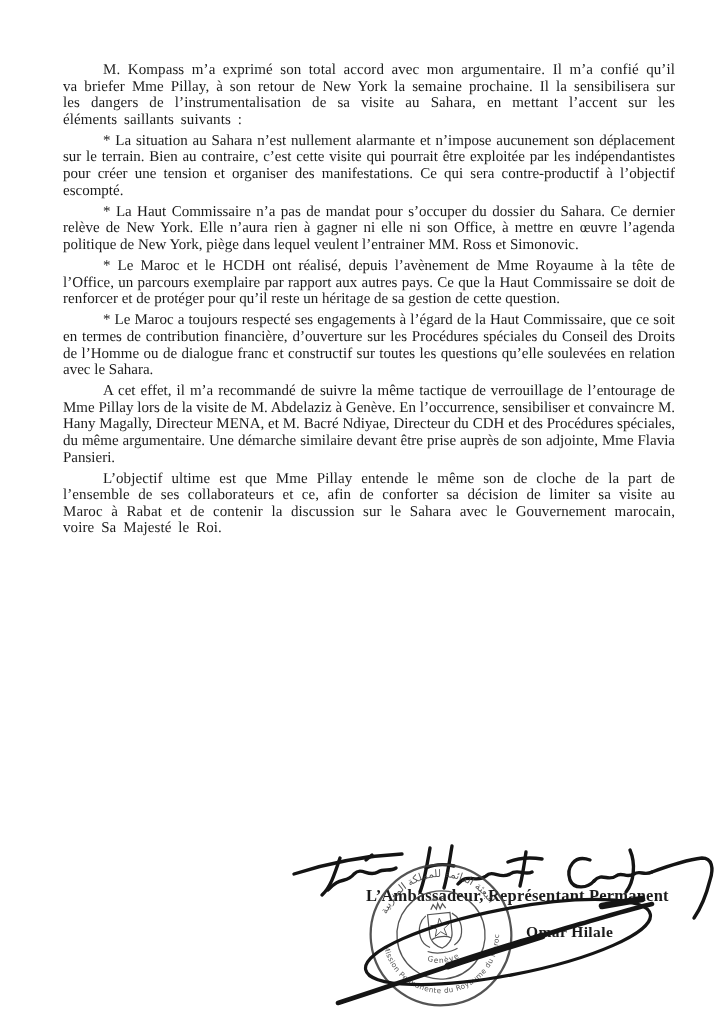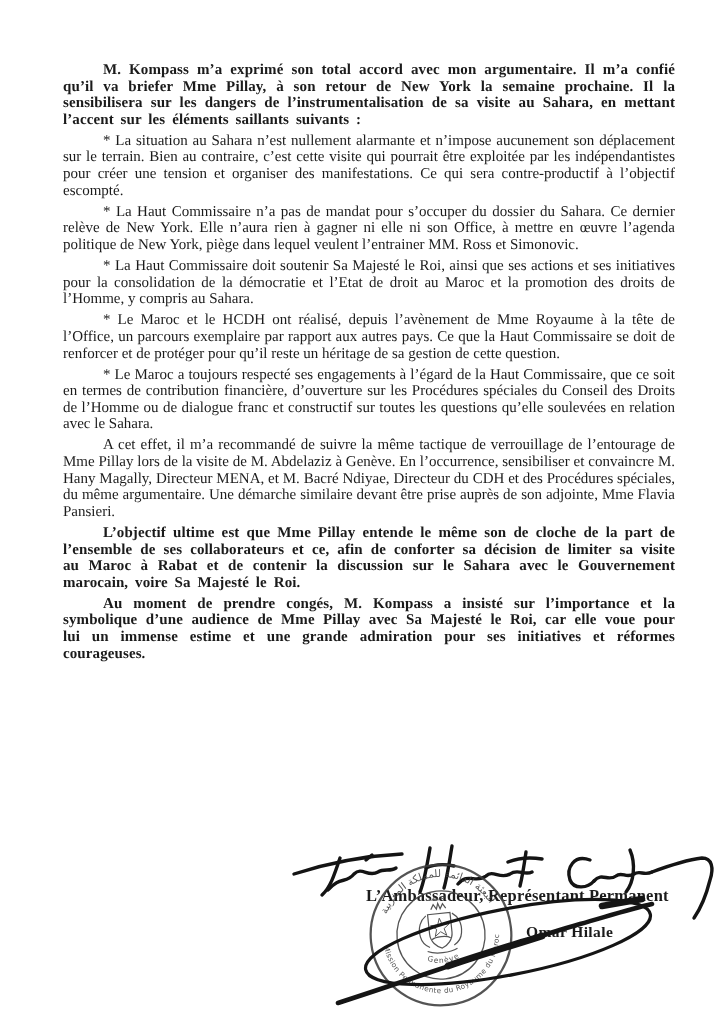--- a/index.html
+++ b/index.html
@@ -13,21 +13,21 @@
     color:#1b1b1b;
   }
   .body-text{
     position:absolute;
     left:63px;top:62px;width:612px;
     font-size:15px;line-height:16.6px;
     text-align:justify;
     text-rendering:geometricPrecision;
   }
   .para{margin:0 0 4.5px 0;text-indent:40px;}
-  .para.bold{font-weight:bold;word-spacing:3px;letter-spacing:.1px;}
+  .para.bold{font-weight:normal;word-spacing:3px;letter-spacing:.1px;}
   .sig-area{position:absolute;left:0;top:12px;width:700px;height:1024px;pointer-events:none;}
   .handwriting{position:absolute;left:280px;top:812px;width:435px;height:105px;}
   .amb-title{
     position:absolute;left:366px;top:874px;
     font-weight:bold;font-size:16.5px;white-space:nowrap;
     letter-spacing:.2px;
   }
   .amb-name{
     position:absolute;left:526px;top:911px;
     font-weight:bold;font-size:15.5px;white-space:nowrap;
@@ -39,26 +39,24 @@
 </style>
 </head>
 <body>
 
 <div class="page">
 
   <div class="body-text">
     <p class="para bold">M. Kompass m’a exprimé son total accord avec mon argumentaire. Il m’a confié qu’il va briefer Mme Pillay, à son retour de New York la semaine prochaine. Il la sensibilisera sur les dangers de l’instrumentalisation de sa visite au Sahara, en mettant l’accent sur les éléments saillants suivants :</p>
     <p class="para">* La situation au Sahara n’est nullement alarmante et n’impose aucunement son déplacement sur le terrain. Bien au contraire, c’est cette visite qui pourrait être exploitée par les indépendantistes pour créer une tension et organiser des manifestations. Ce qui sera contre-productif à l’objectif escompté.</p>
     <p class="para">* La Haut Commissaire n’a pas de mandat pour s’occuper du dossier du Sahara. Ce dernier relève de New York. Elle n’aura rien à gagner ni elle ni son Office, à mettre en œuvre l’agenda politique de New York, piège dans lequel veulent l’entrainer MM. Ross et Simonovic.</p>
-    <p class="para">* La Haut Commissaire doit soutenir Sa Majesté le Roi, ainsi que ses actions et ses initiatives pour la consolidation de la démocratie et l’Etat de droit au Maroc et la promotion des droits de l’Homme, y compris au Sahara.</p>
     <p class="para">* Le Maroc et le HCDH ont réalisé, depuis l’avènement de Mme Royaume à la tête de l’Office, un parcours exemplaire par rapport aux autres pays. Ce que la Haut Commissaire se doit de renforcer et de protéger pour qu’il reste un héritage de sa gestion de cette question.</p>
     <p class="para">* Le Maroc a toujours respecté ses engagements à l’égard de la Haut Commissaire, que ce soit en termes de contribution financière, d’ouverture sur les Procédures spéciales du Conseil des Droits de l’Homme ou de dialogue franc et constructif sur toutes les questions qu’elle soulevées en relation avec le Sahara.</p>
     <p class="para">A cet effet, il m’a recommandé de suivre la même tactique de verrouillage de l’entourage de Mme Pillay lors de la visite de M. Abdelaziz à Genève. En l’occurrence, sensibiliser et convaincre M. Hany Magally, Directeur MENA, et M. Bacré Ndiyae, Directeur du CDH et des Procédures spéciales, du même argumentaire. Une démarche similaire devant être prise auprès de son adjointe, Mme Flavia Pansieri.</p>
     <p class="para bold">L’objectif ultime est que Mme Pillay entende le même son de cloche de la part de l’ensemble de ses collaborateurs et ce, afin de conforter sa décision de limiter sa visite au Maroc à Rabat et de contenir la discussion sur le Sahara avec le Gouvernement marocain, voire Sa Majesté le Roi.</p>
-    <p class="para bold">Au moment de prendre congés, M. Kompass a insisté sur l’importance et la symbolique d’une audience de Mme Pillay avec Sa Majesté le Roi, car elle voue pour lui un immense estime et une grande admiration pour ses initiatives et réformes courageuses.</p>
   </div>
 
   <div class="sig-area">
 
     <svg class="handwriting" viewBox="0 0 435 105" aria-label="Très Haute Considération">
       <g fill="none" stroke="#141414" stroke-width="3.4" stroke-linecap="round" stroke-linejoin="round">
         <path d="M14,50 C45,40 82,32 122,30"></path>
         <path d="M60,34 C54,52 50,64 42,71"></path>
         <path d="M48,66 C60,52 66,60 74,50 C82,42 88,54 98,48 C104,44 110,48 116,44"></path>
         <path d="M86,36 L92,31"></path>

